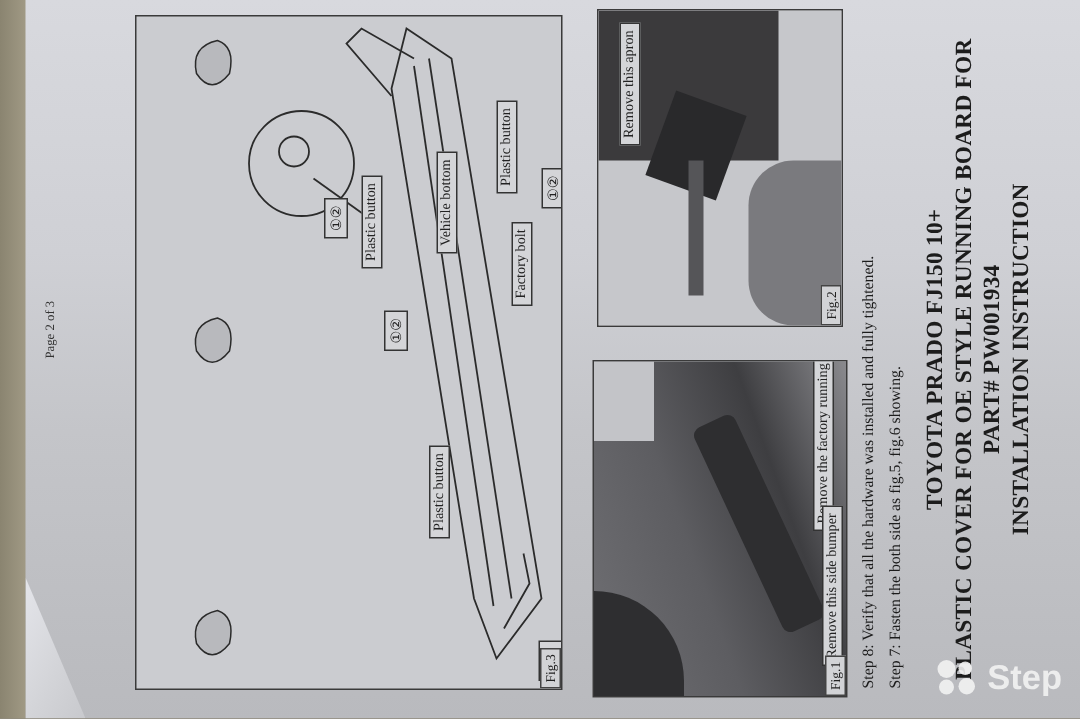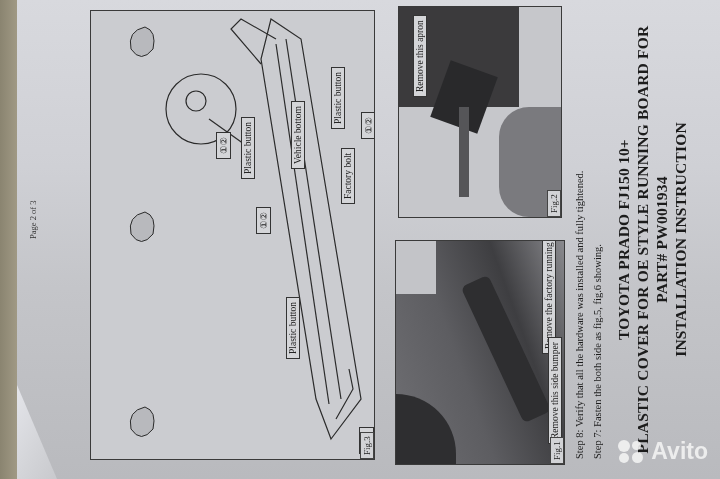--- a/index.html
+++ b/index.html
@@ -131,14 +131,14 @@
   <div class="page-num" style="left:240px; top:28px;">Page 2 of 3</div>
 </div>
 
 <div class="watermark">
   <div class="wm-dots">
     <span style="left:0;top:0;width:12px;height:12px;"></span>
     <span style="left:14px;top:1px;width:9px;height:9px;"></span>
     <span style="left:1px;top:13px;width:10px;height:10px;"></span>
     <span style="left:14px;top:12px;width:11px;height:11px;"></span>
   </div>
-  <span>Avito</span>
+  <span>Step</span>
 </div>
 
 </body></html>

